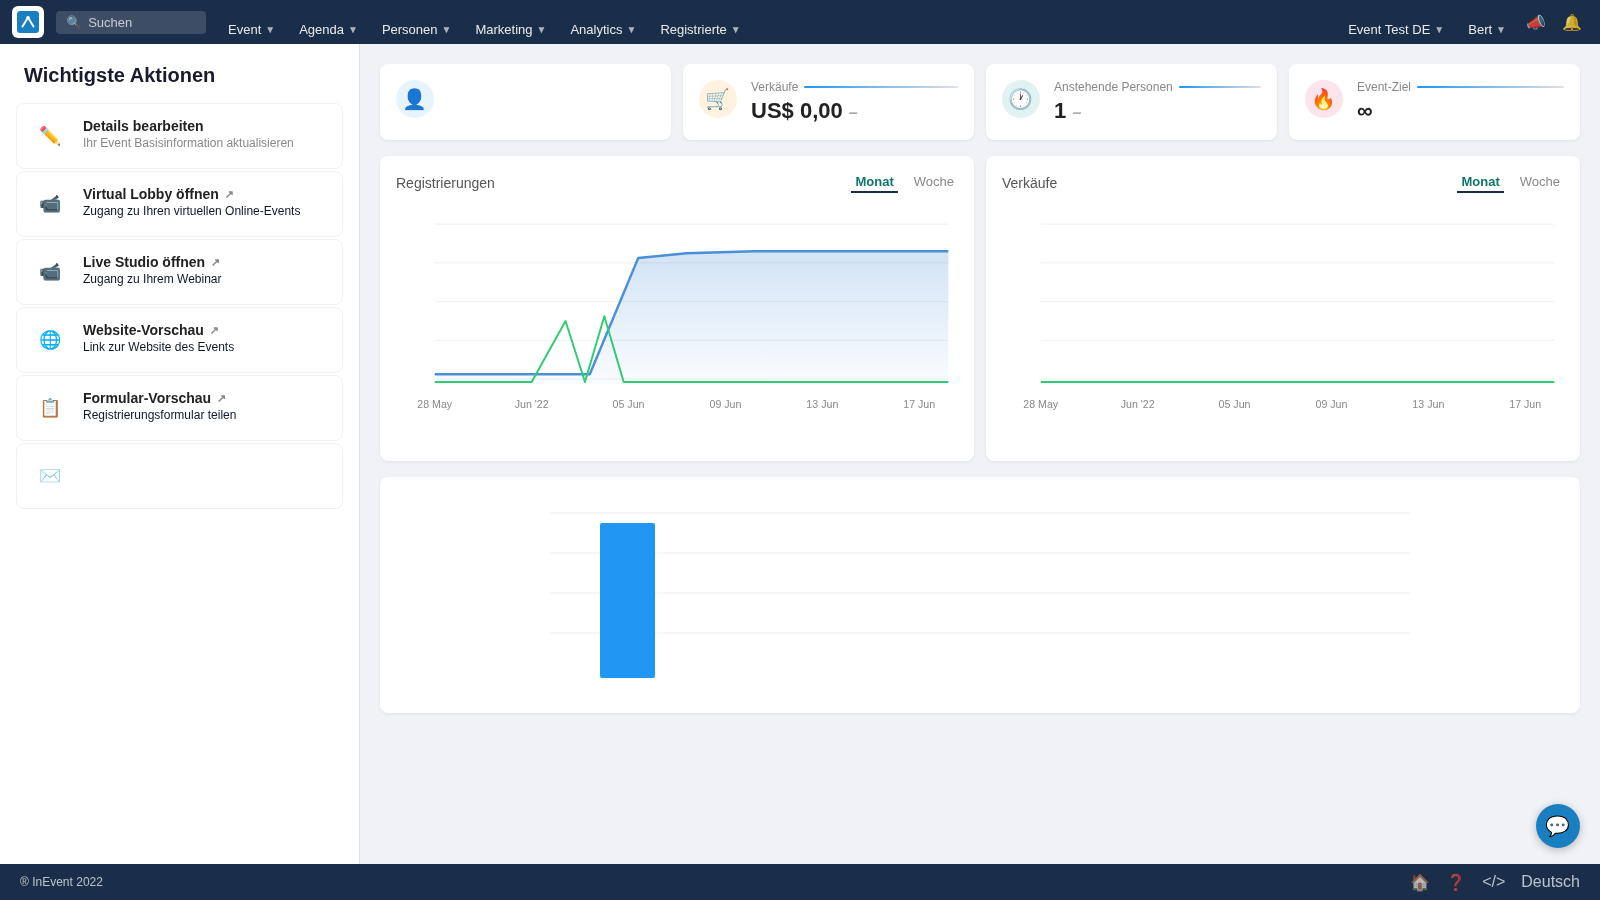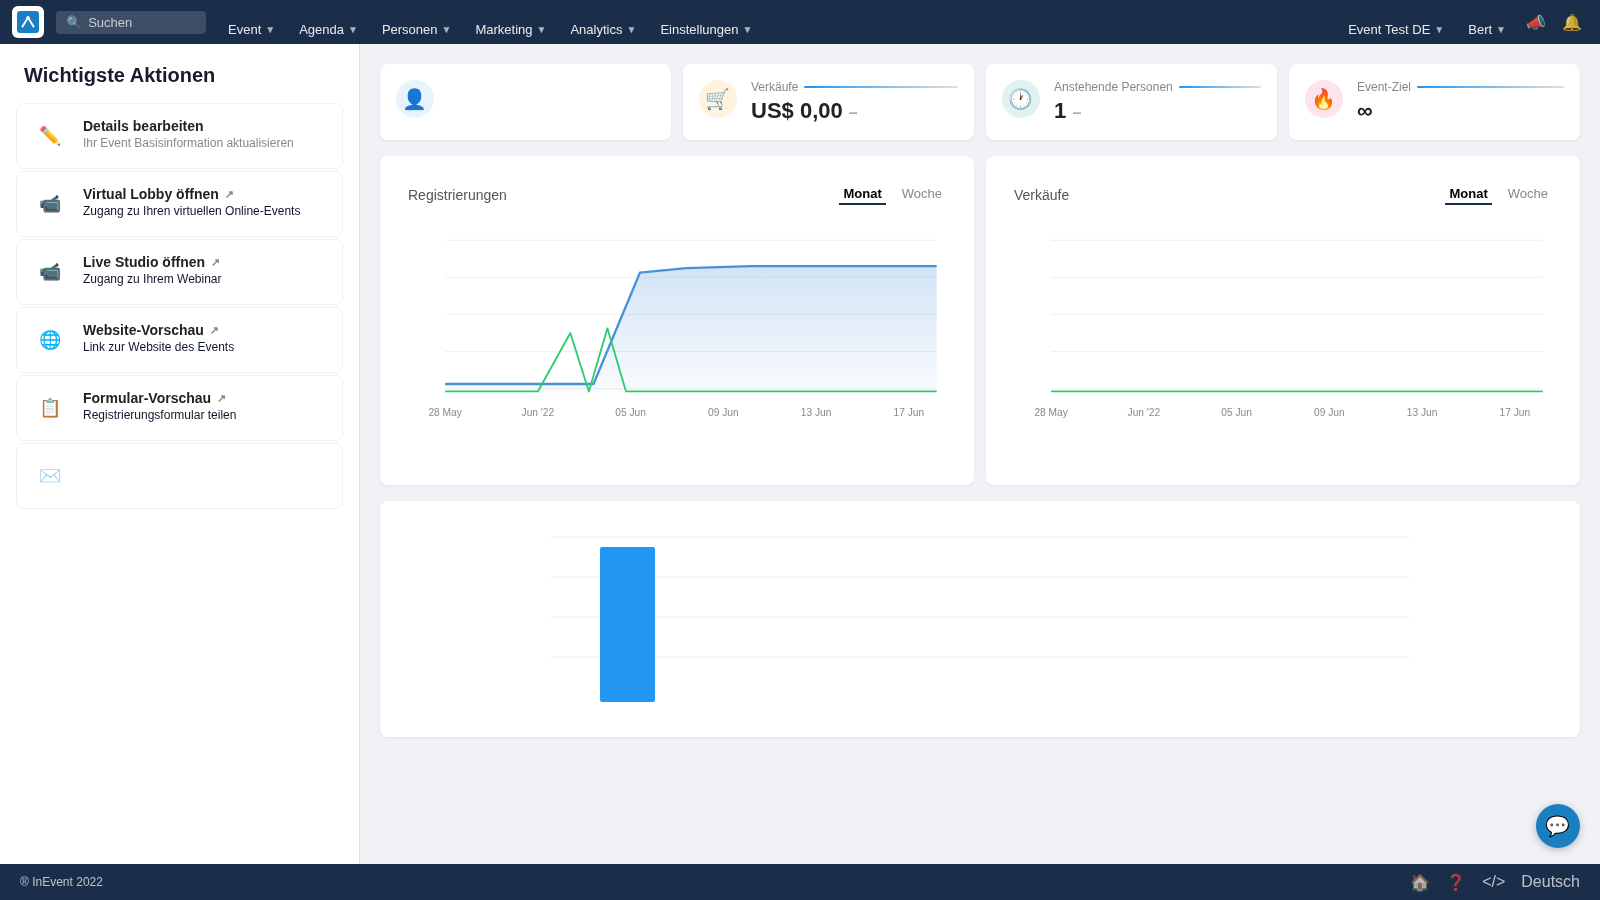--- a/index.html
+++ b/index.html
@@ -173,21 +173,21 @@
 
     
     .charts-row {
       display: grid;
       grid-template-columns: 1fr 1fr;
       gap: 12px;
     }
     .chart-card {
       background: white;
       border-radius: 8px;
-      padding: 28px;
+      padding: 16px;
       box-shadow: 0 1px 3px rgba(0,0,0,0.07);
     }
     .chart-header {
       display: flex;
       align-items: center;
       justify-content: space-between;
       margin-bottom: 8px;
     }
     .chart-title {
       font-size: 14px;
@@ -197,21 +197,21 @@
     .chart-tabs {
       display: flex; gap: 12px;
     }
     .chart-tab {
       font-size: 13px;
       color: #888;
       cursor: pointer;
       padding: 2px 4px;
     }
     .chart-tab.active {
-      color: #000000;
+      color: #0f766e;
       font-weight: 600;
       border-bottom: 2px solid #1a2e4a;
     }
 
     
     .chart-svg-wrap { width: 100%; }
 
     
     .email-chart-card {
       background: white;
@@ -297,21 +297,21 @@
   </div>
   <div class="nav-item">
     <span>Marketing</span>
     <span class="chevron">▼</span>
   </div>
   <div class="nav-item">
     <span>Analytics</span>
     <span class="chevron">▼</span>
   </div>
   <div class="nav-item">
-    <span>Einstellungen</span>
+    <span>Registrierte</span>
     <span class="chevron">▼</span>
   </div>
 
   <div class="nav-right">
     <div class="nav-item">
       <span>Event Test DE</span>
       <span class="chevron">▼</span>
     </div>
     <div class="nav-item">
       <span>Bert</span>

